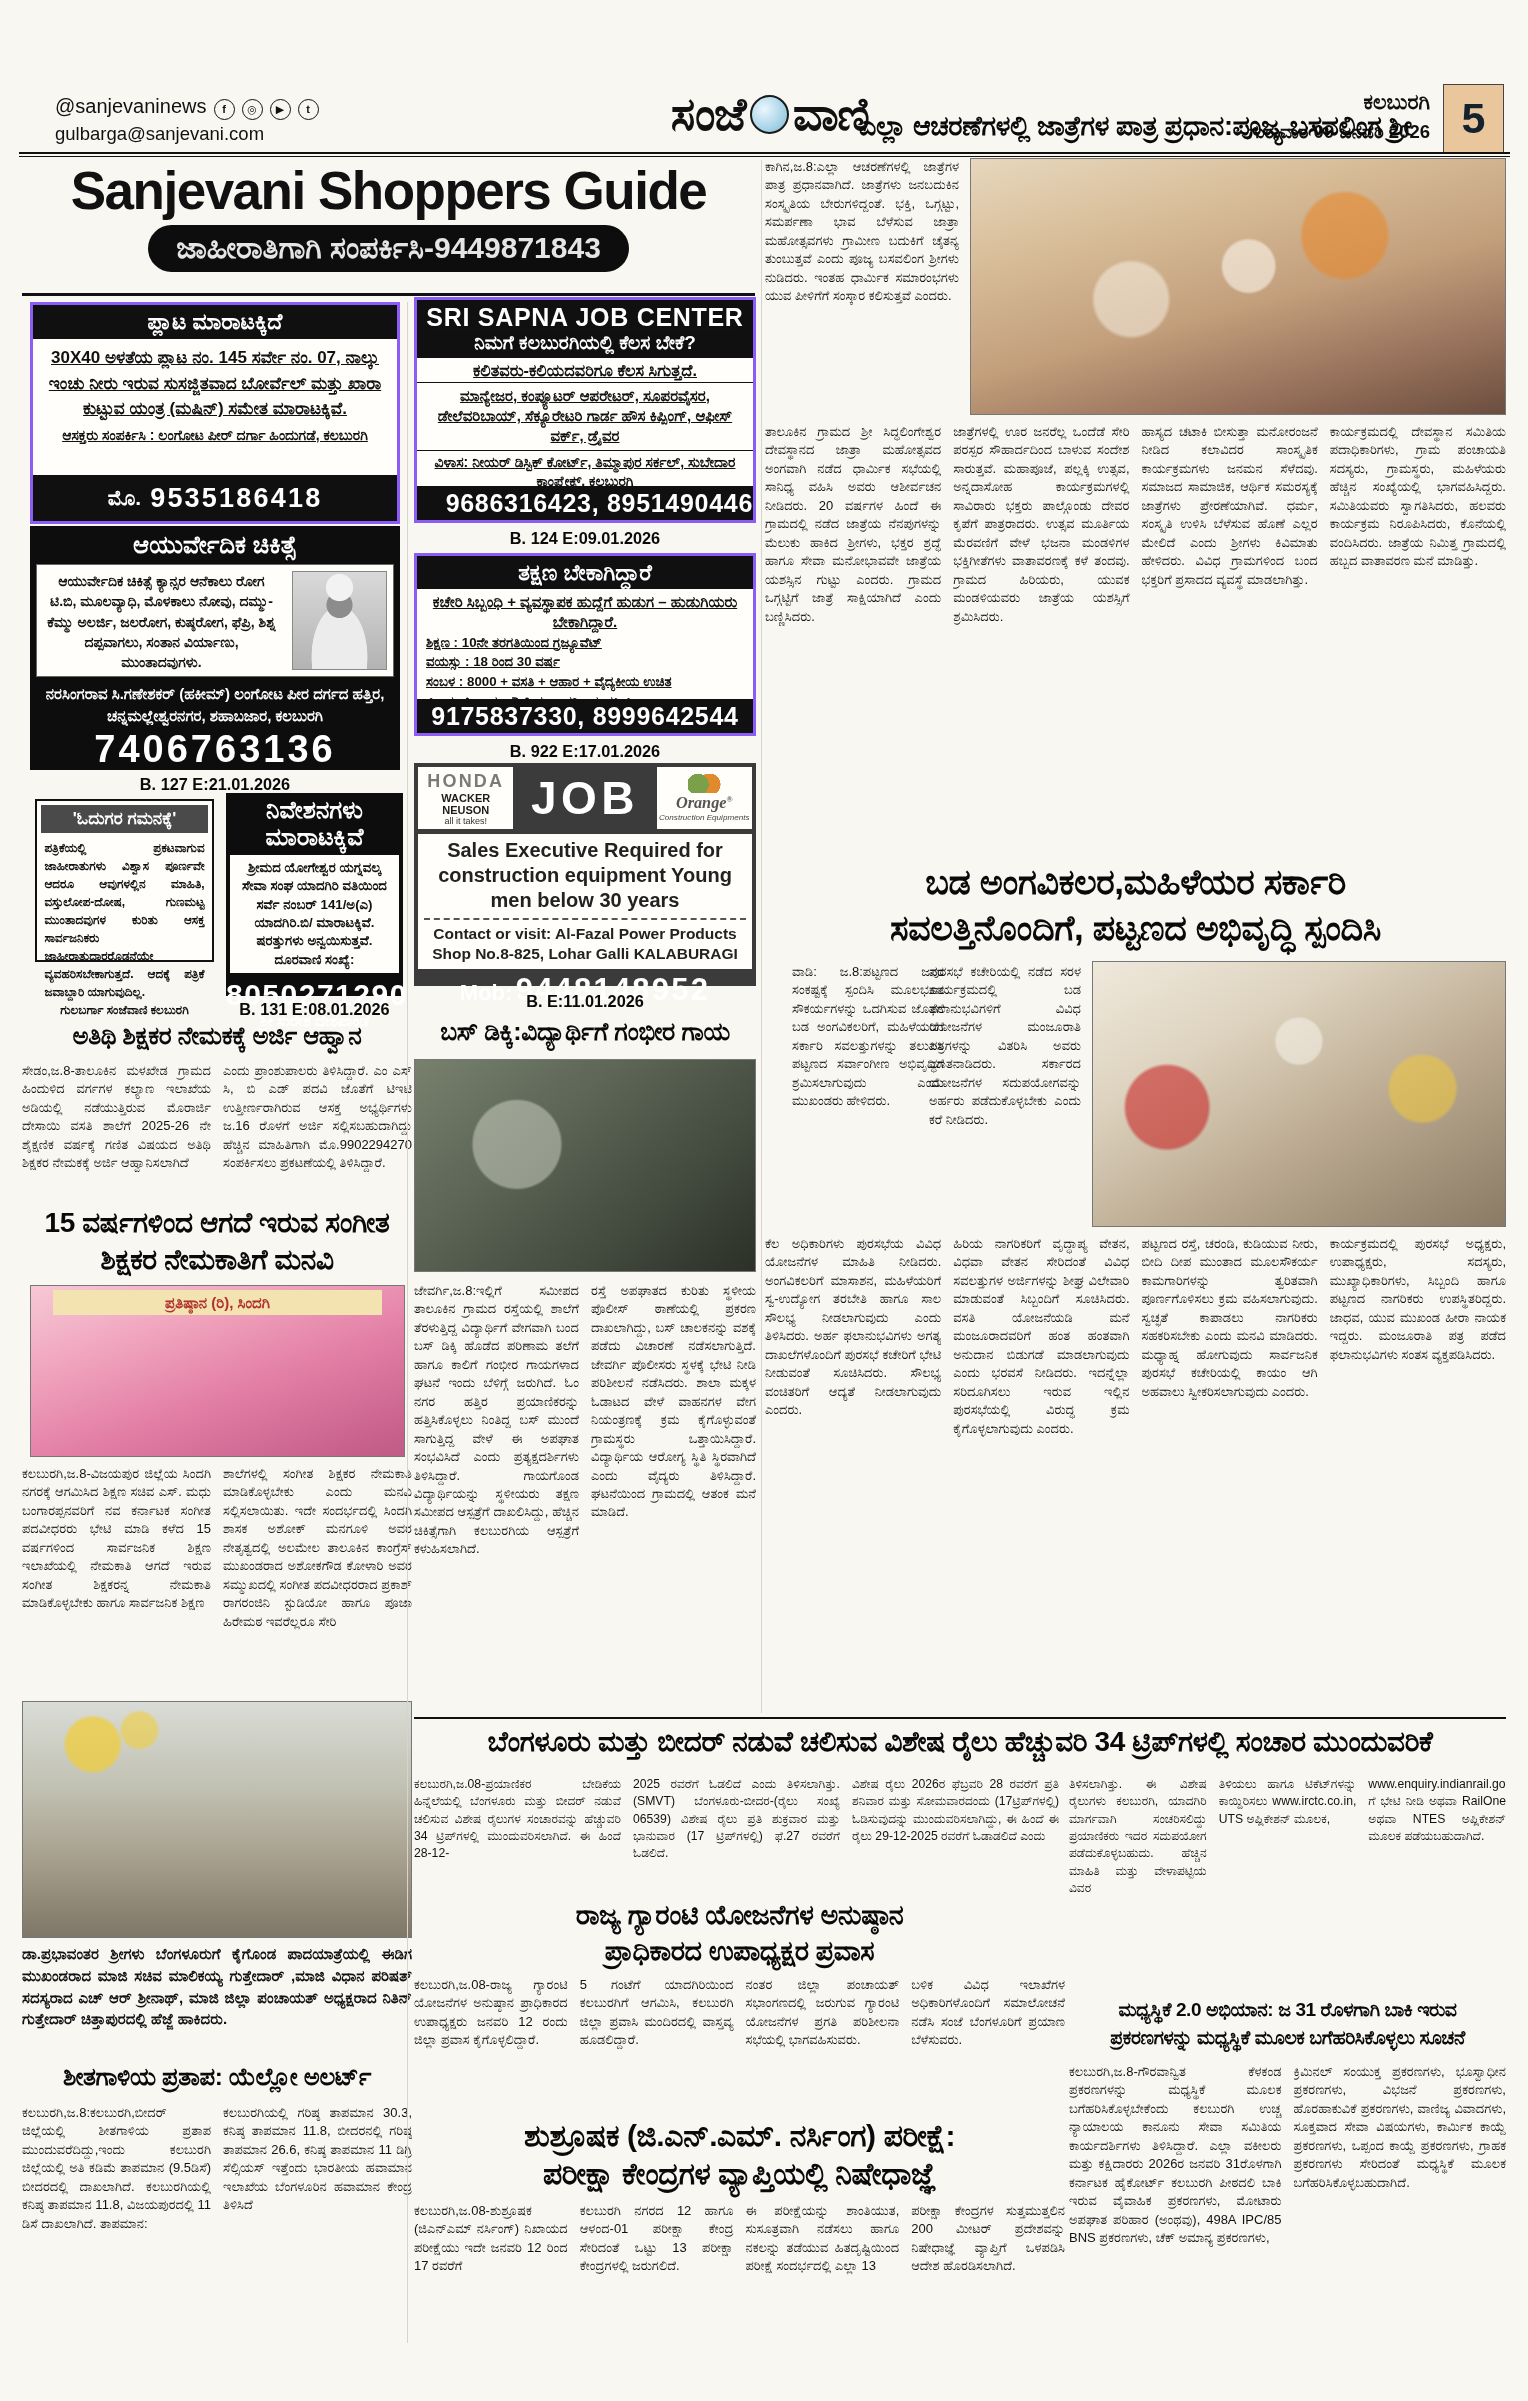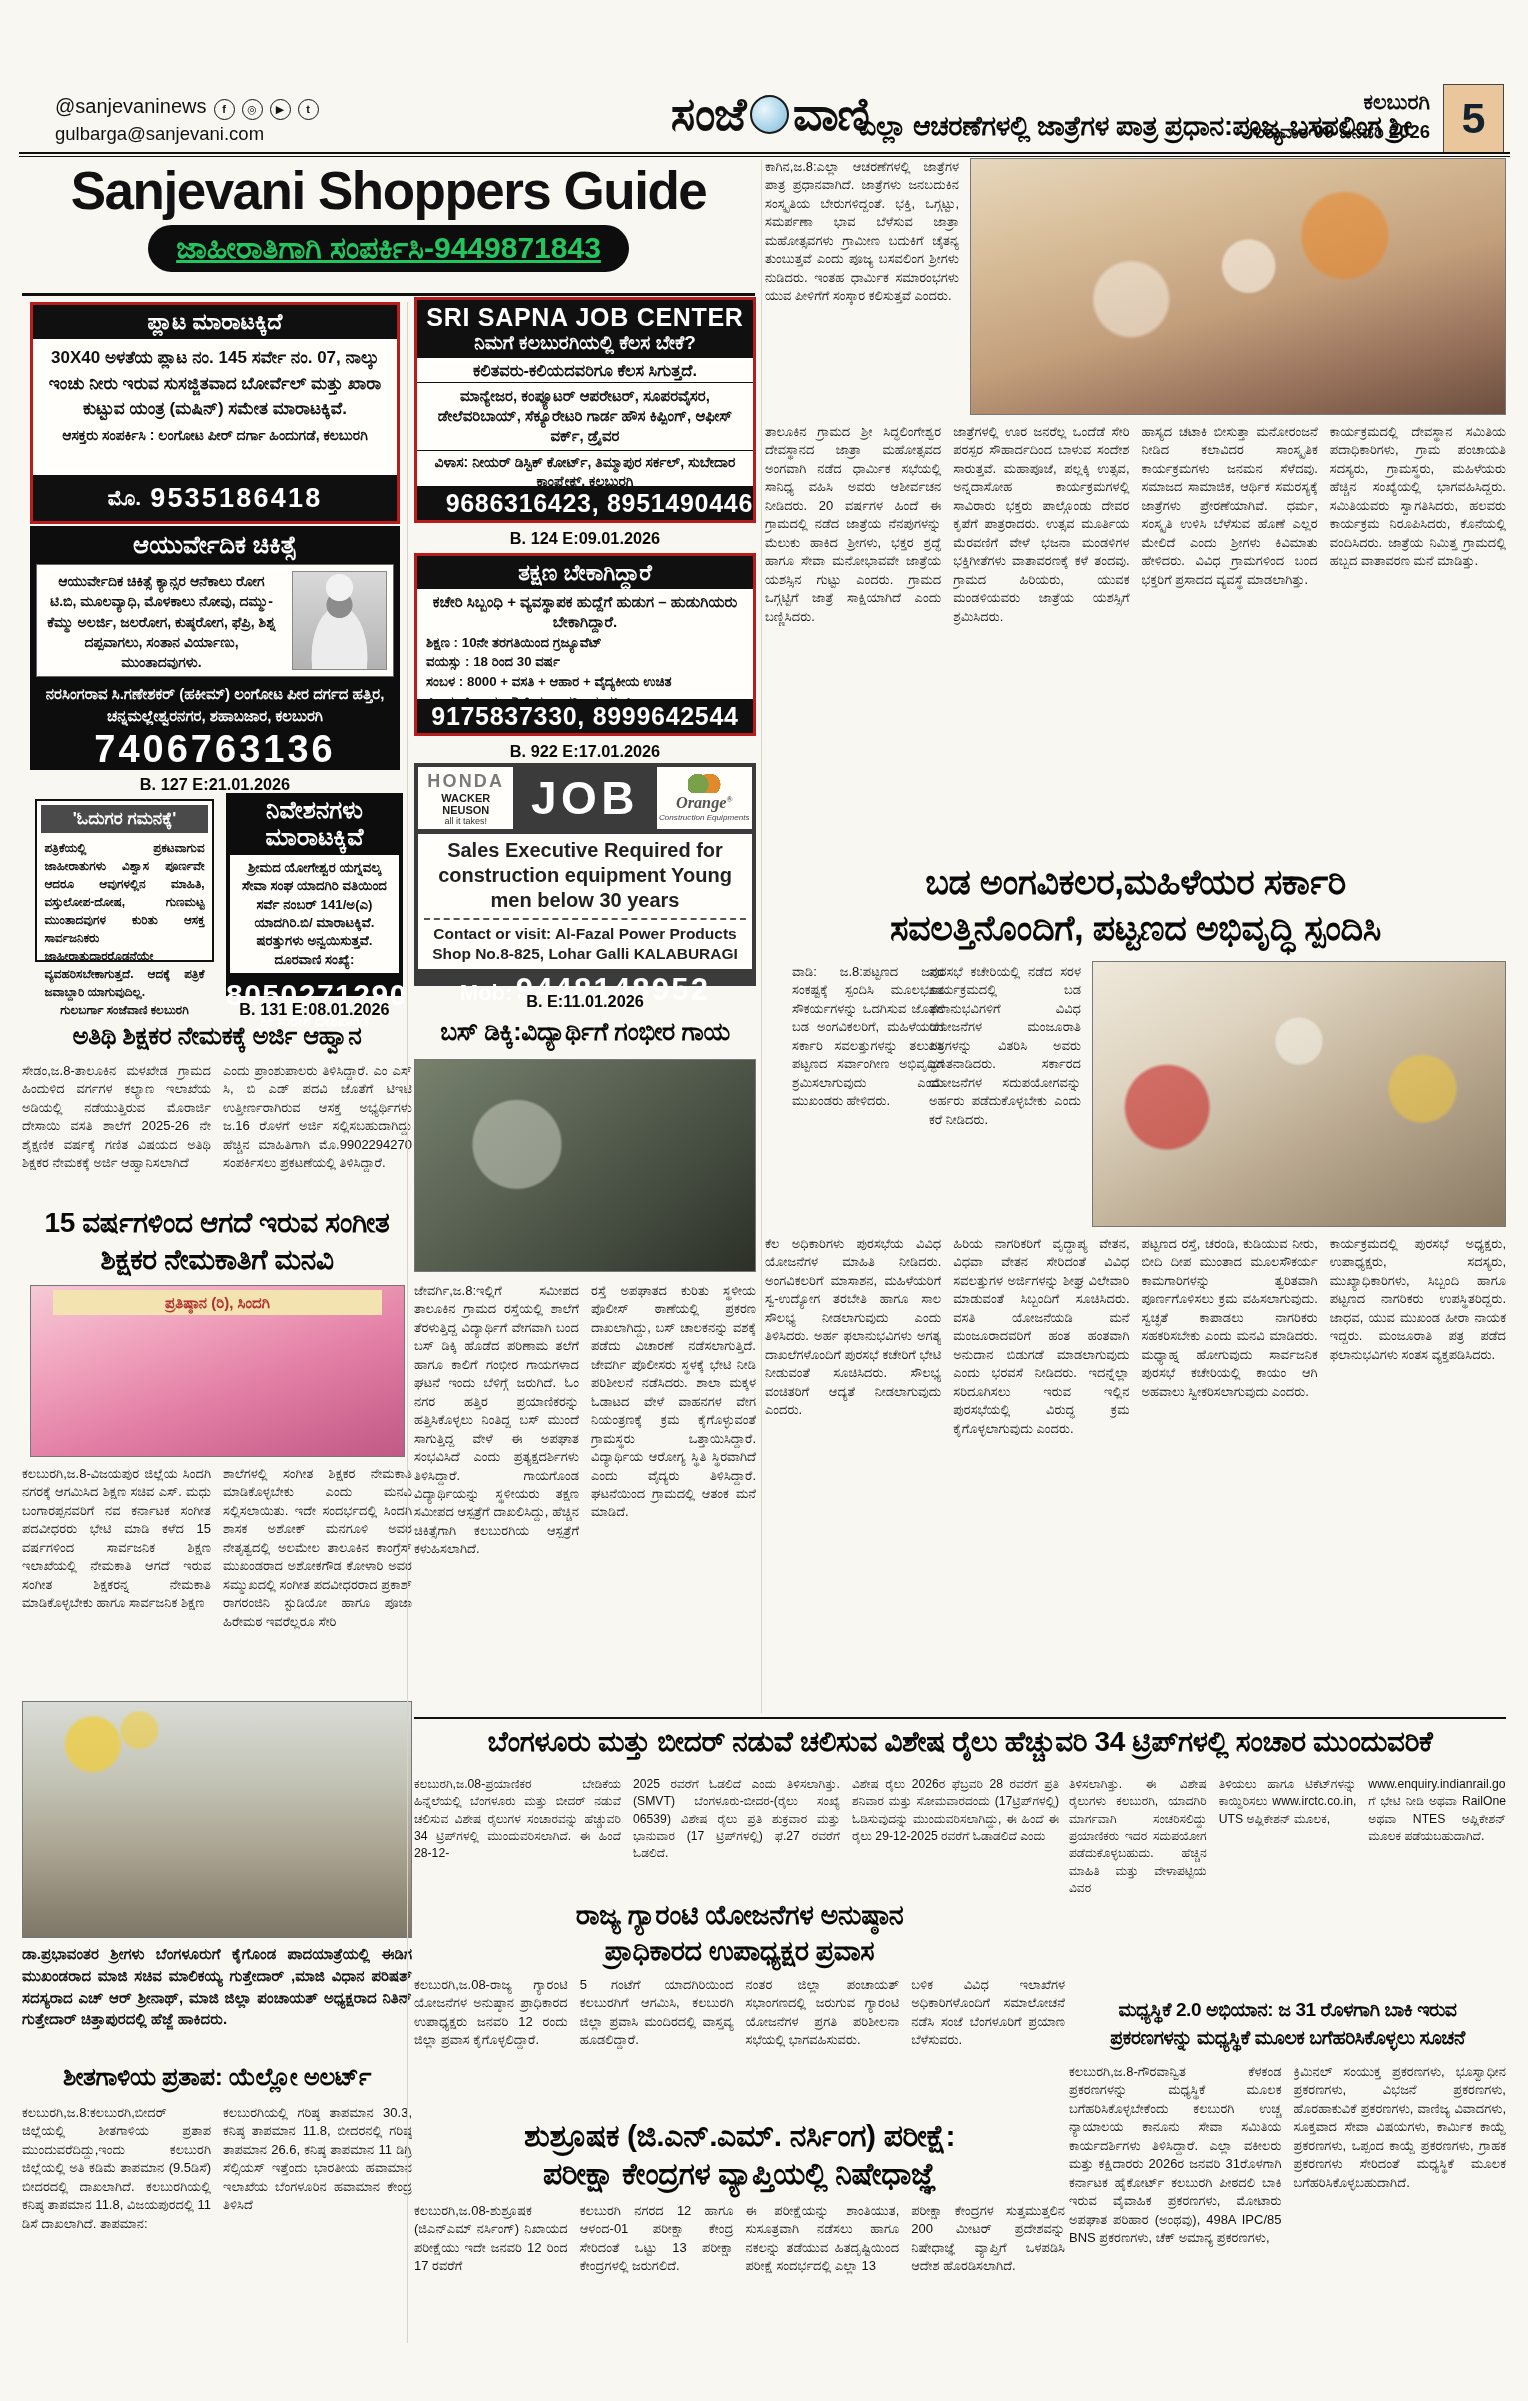--- a/index.html
+++ b/index.html
@@ -4,29 +4,29 @@
 <style>
   html,body{margin:0;padding:0;background:#8a8a8a;}
   .page{position:relative;width:1528px;height:2401px;background:#f8f7f2;
         font-family:"Liberation Sans","DejaVu Sans",sans-serif;color:#111;overflow:hidden;}
   .abs{position:absolute;}
   .ctr{text-align:center;}
   .hl{font-weight:bold;line-height:1.12;color:#0a0a0a;letter-spacing:-0.4px;}
   .cols{display:flex;gap:12px;overflow:hidden;}
   .cols>div{flex:1;font-size:13px;line-height:1.42;text-align:justify;overflow:hidden;}
   .ref{font-size:16.3px;font-weight:bold;text-align:center;color:#0a0a0a;}
-  .adborder{border:3px solid #b91c1c;background:#fffefb;box-sizing:border-box;}
+  .adborder{border:3px solid #8b5cf6;background:#fffefb;box-sizing:border-box;text-decoration:underline;}
   .blackbar{background:#101010;color:#fff;}
   .rule2{border-top:2.2px solid #111;border-bottom:0.7px solid #111;height:2.2px;}
   .vline{width:0.7px;background:#d8d4ca;}
   .icon-circle{display:inline-block;width:21px;height:21px;border:1.5px solid #111;border-radius:50%;
         text-align:center;line-height:19px;font-size:11px;font-weight:bold;margin-left:3.7px;box-sizing:border-box;}
   .photo{box-sizing:border-box;border:0.7px solid #777;}
   .caption{font-size:15px;font-weight:bold;line-height:1.45;text-align:justify;}
-  .pill{background:#0d0d0d;color:#22c55e;border-radius:30px;display:inline-block;padding:6px 28px;text-decoration:underline;}
+  .pill{background:#0d0d0d;color:#e5e5e5;border-radius:30px;display:inline-block;padding:6px 28px;}
   .whitebox{background:#fffefb;color:#111;}
 </style>
 </head>
 <body>
 
 <div class="page">
 
   <div class="abs" style="left:55px;top:95px;width:384px;">
     <span style="font-size:20px;">@sanjevaninews</span>
     <span class="icon-circle">f</span>

